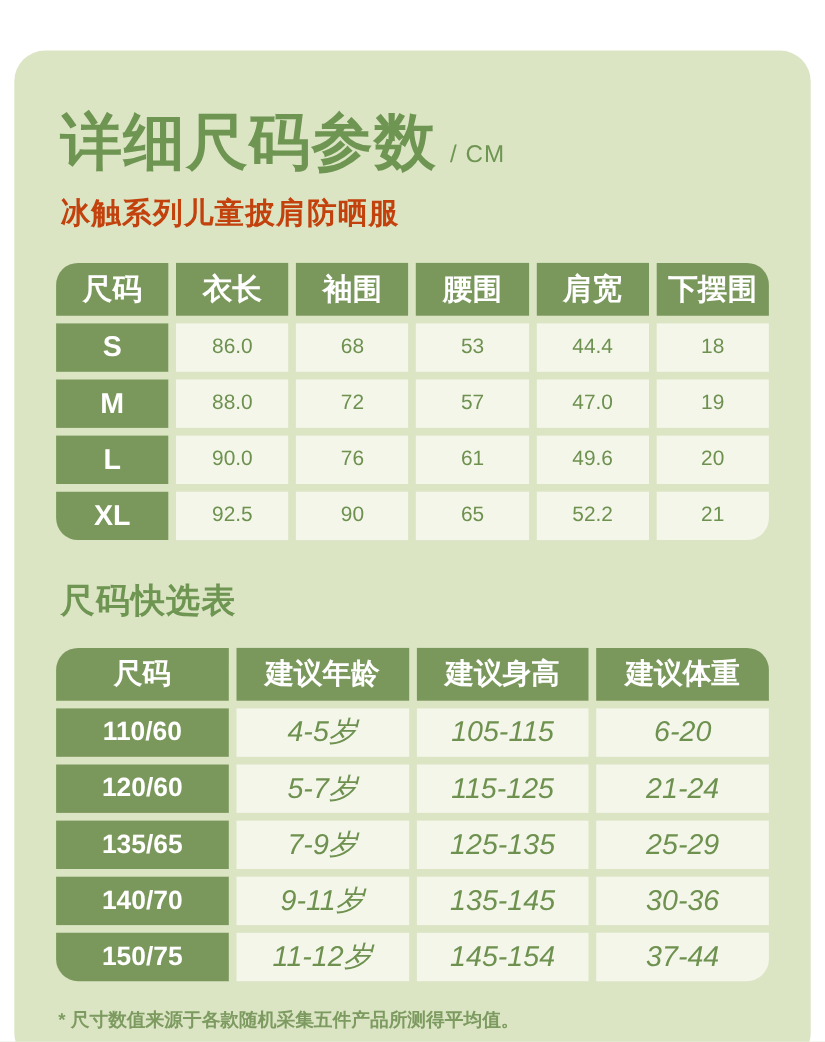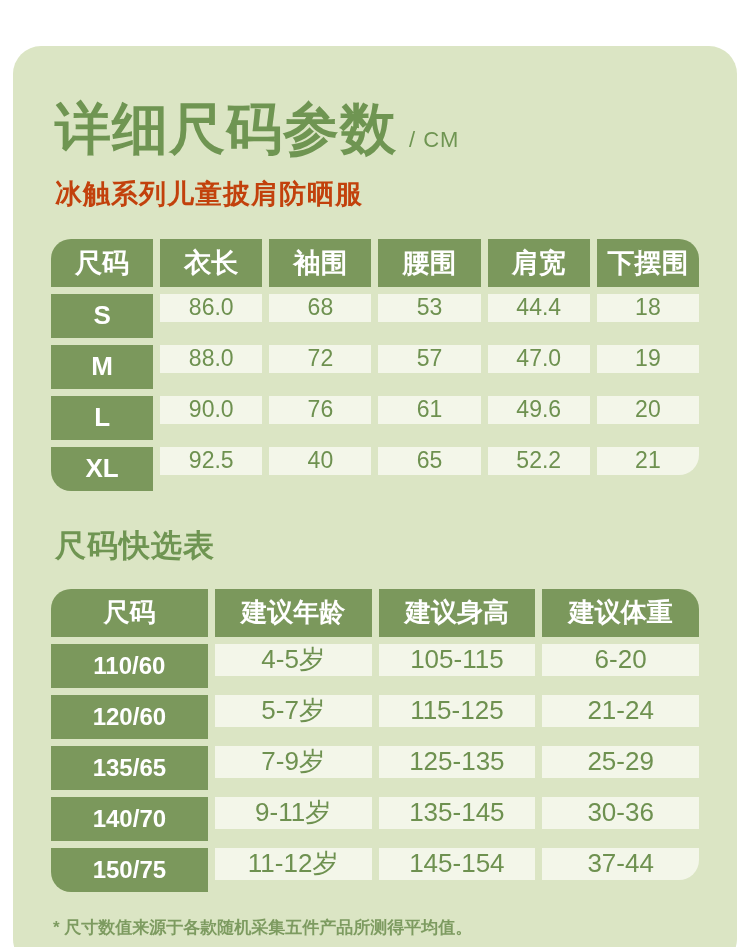--- a/index.html
+++ b/index.html
@@ -32,24 +32,24 @@
   .th,.rl{
     background:#7b985c;color:#ffffff;font-weight:bold;
     display:flex;align-items:center;justify-content:center;
   }
   .td{
     background:#f3f6e9;color:#6e9150;
     display:flex;align-items:center;justify-content:center;
   }
   .t1 .th{height:48px;font-size:27px;}
   .t1 .rl{height:44px;font-size:26px;}
-  .t1 .td{height:28px;font-size:23px;}
+  .t1 .td{height:44px;font-size:19px;}
   .t2 .th{height:48px;font-size:26px;}
   .t2 .rl{height:44px;font-size:24px;}
-  .t2 .td{height:32px;font-size:26px;}
+  .t2 .td{height:44px;font-size:26px;font-style:italic;}
   .table > :first-child{border-top-left-radius:20px;}
   .t1 > :nth-child(6){border-top-right-radius:20px;}
   .t2 > :nth-child(4){border-top-right-radius:20px;}
   .t1 > :nth-last-child(6){border-bottom-left-radius:20px;}
   .t2 > :nth-last-child(4){border-bottom-left-radius:20px;}
   .table > :last-child{border-bottom-right-radius:20px;}
   .section-title{
     font-size:31px;font-weight:bold;color:#6f9552;margin:34px 0 0 4px;
     letter-spacing:1px;
   }
@@ -88,21 +88,21 @@
       <div class="td">47.0</div>
       <div class="td">19</div>
       <div class="rl">L</div>
       <div class="td">90.0</div>
       <div class="td">76</div>
       <div class="td">61</div>
       <div class="td">49.6</div>
       <div class="td">20</div>
       <div class="rl">XL</div>
       <div class="td">92.5</div>
-      <div class="td">40</div>
+      <div class="td">90</div>
       <div class="td">65</div>
       <div class="td">52.2</div>
       <div class="td">21</div>
     </div>
 
   <div class="section-title">尺码快选表</div>
 
   <div class="table t2" id="quick-table">
       <div class="th">尺码</div>
       <div class="th">建议年龄</div>

